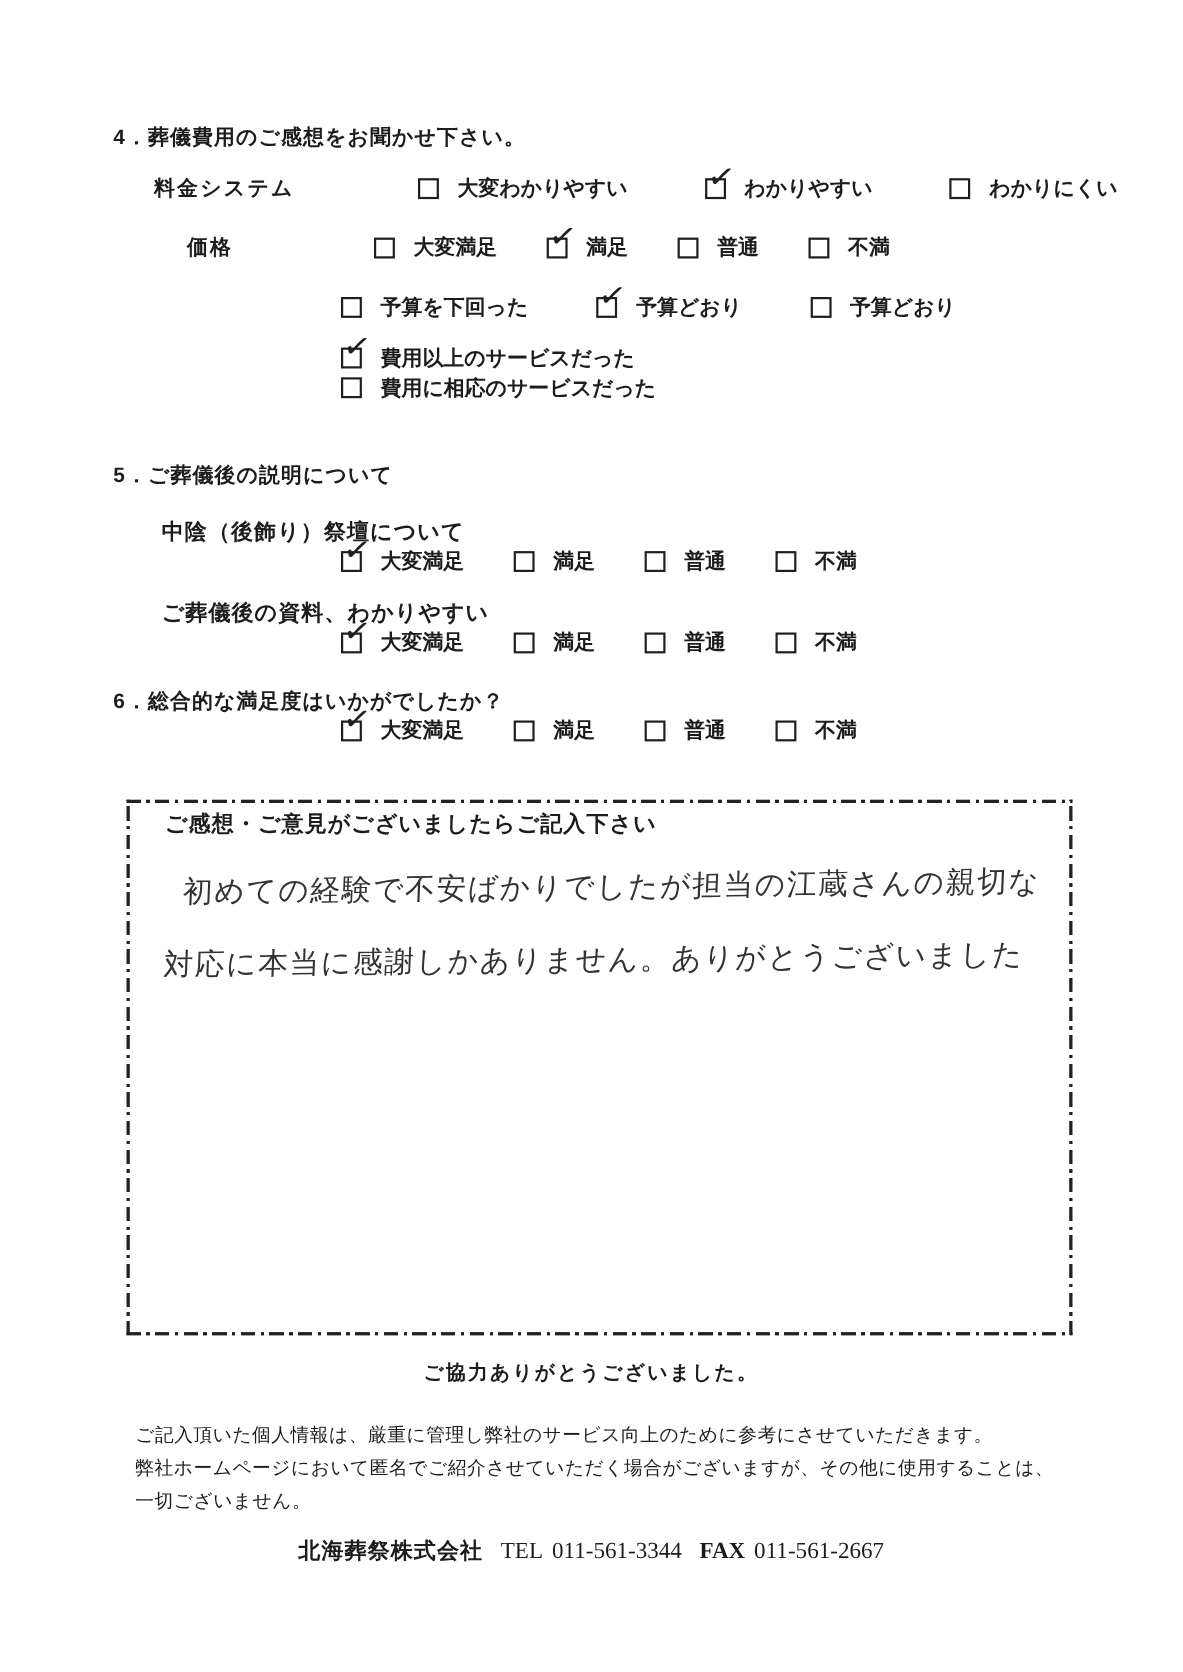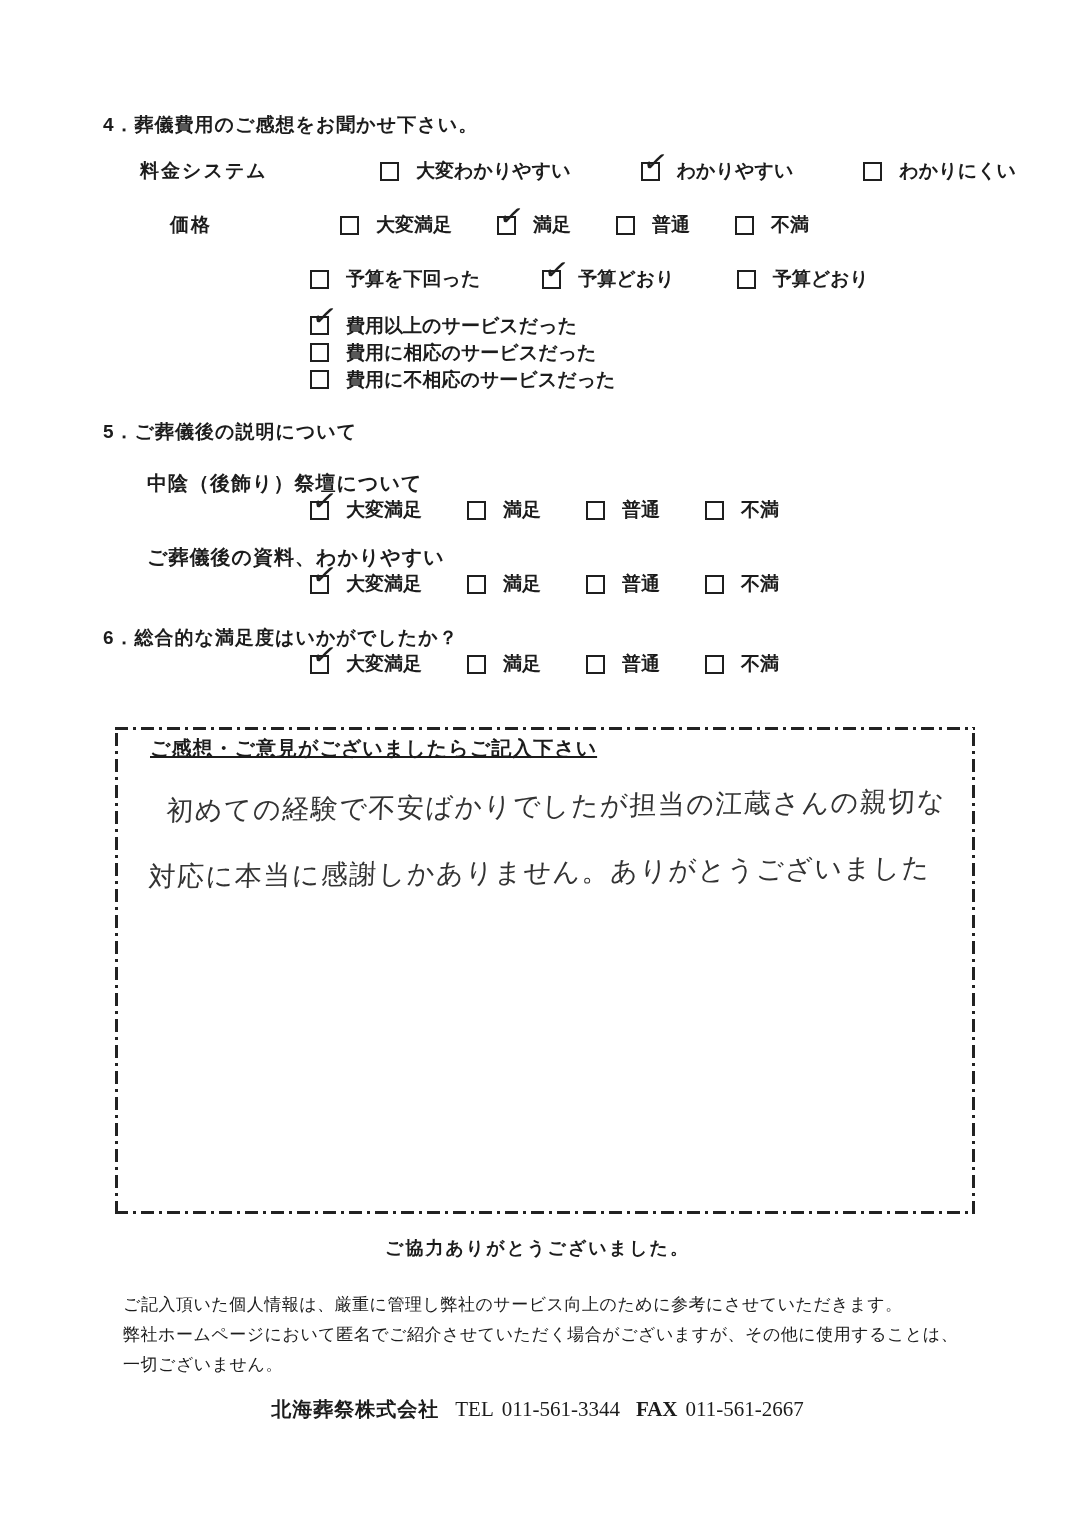--- a/index.html
+++ b/index.html
@@ -36,21 +36,21 @@
     position:absolute;left:115px;top:727px;width:860px;height:487px;
     background-image:
       repeating-linear-gradient(90deg,#222 0 13px,transparent 13px 18px,#222 18px 21px,transparent 21px 26px),
       repeating-linear-gradient(90deg,#222 0 13px,transparent 13px 18px,#222 18px 21px,transparent 21px 26px),
       repeating-linear-gradient(0deg,#222 0 13px,transparent 13px 18px,#222 18px 21px,transparent 21px 26px),
       repeating-linear-gradient(0deg,#222 0 13px,transparent 13px 18px,#222 18px 21px,transparent 21px 26px);
     background-position:0 0,0 100%,0 0,100% 0;
     background-size:100% 3px,100% 3px,3px 100%,3px 100%;
     background-repeat:no-repeat;
   }
-  .comment-title{position:absolute;left:35px;top:8px;font-size:20px;font-weight:700;letter-spacing:1px;text-decoration:underline;}
+  .comment-title{position:absolute;left:35px;top:8px;font-size:20px;font-weight:700;letter-spacing:1px;}
   .handwriting{
     position:absolute;left:50px;top:46px;
     font-size:27px;color:#333;
     letter-spacing:1.5px;line-height:66px;
     transform:rotate(-0.7deg) skewX(-3deg);
     white-space:nowrap;
   }
   .hw-line2{margin-left:-15px;}
   .closing{
     position:absolute;left:0;top:1236px;width:100%;
@@ -138,24 +138,20 @@
     <div class="svc-row">
       <span class="cb">
           <span class="check">✓</span>
         </span>
       <span>費用以上のサービスだった</span>
     </div>
     <div class="svc-row">
       <span class="cb"></span>
       <span>費用に相応のサービスだった</span>
     </div>
-    <div class="svc-row">
-      <span class="cb"></span>
-      <span>費用に不相応のサービスだった</span>
-    </div>
   </div>
 
   <div class="abs qtitle" style="left:103px;top:419px;">5．ご葬儀後の説明について</div>
 
   <div class="sub-label" style="left:147px;top:470px;">中陰（後飾り）祭壇について</div>
   <div class="opt-row" style="left:310px;top:497px;">
     <span style="display:flex;gap:45px;">
       <span class="opt">
         <span class="cb">
             <span class="check">✓</span>

